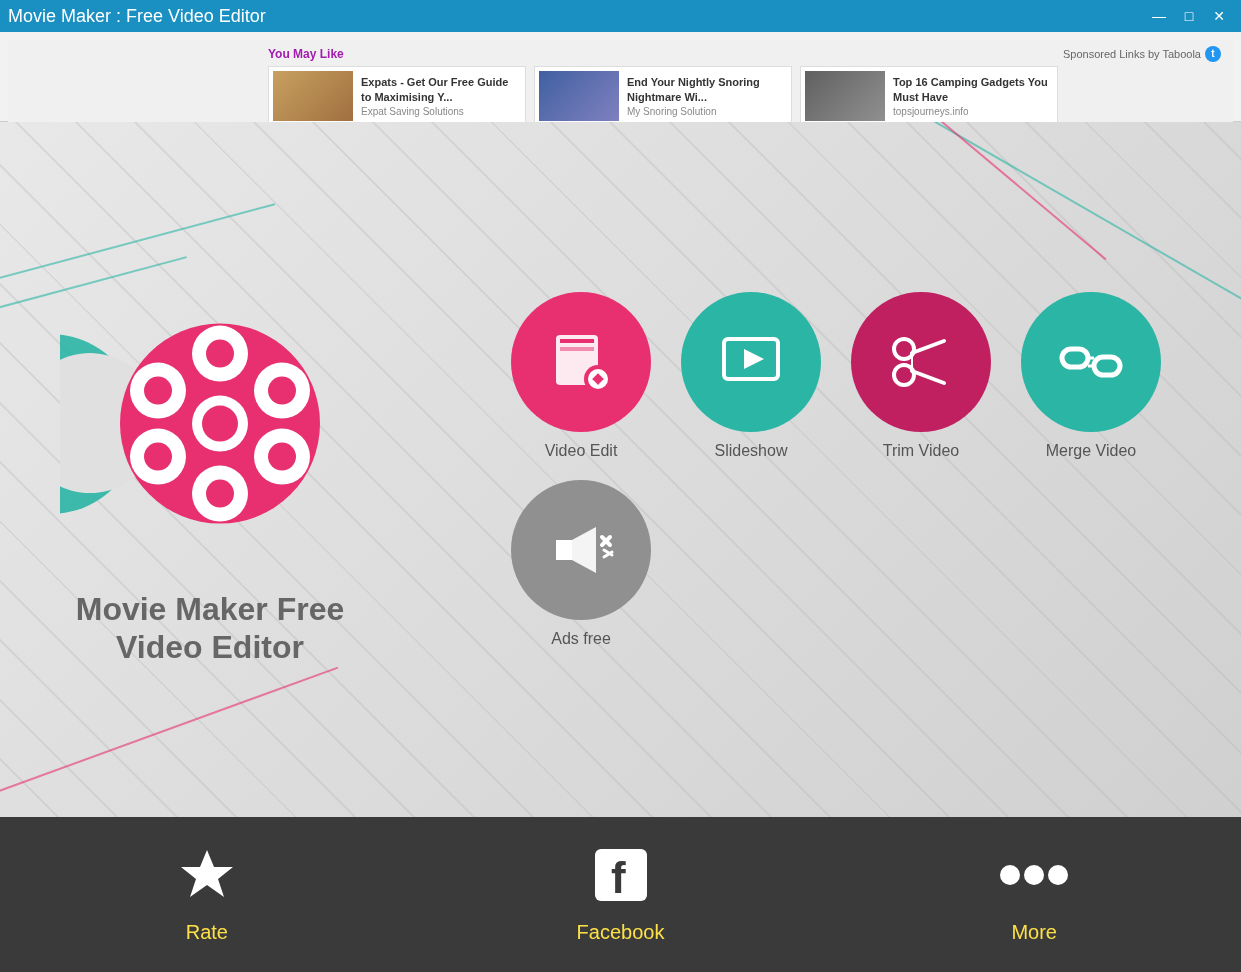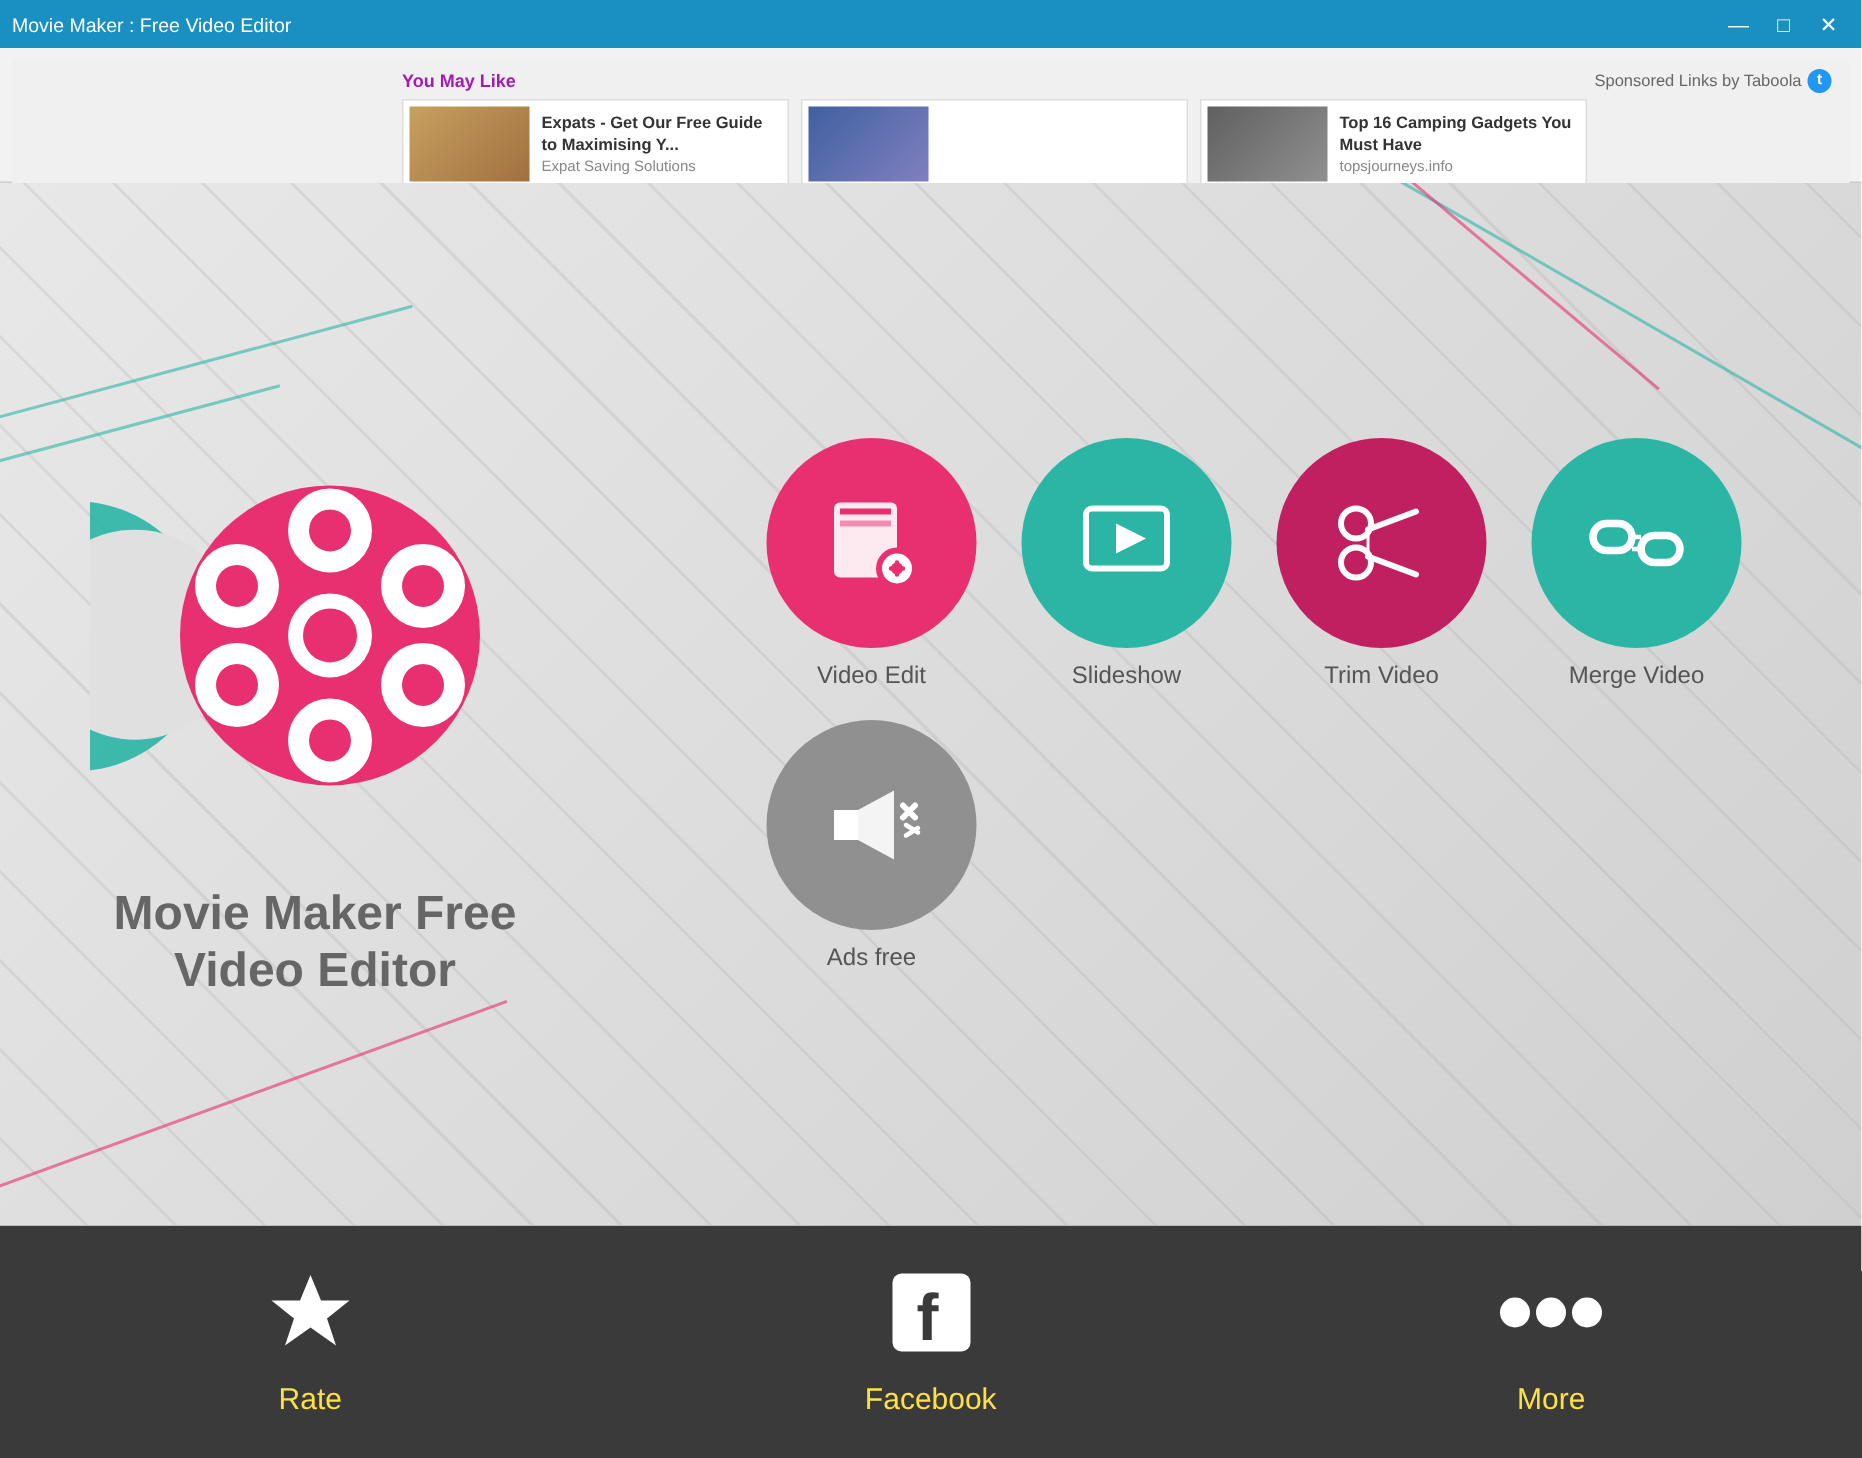--- a/index.html
+++ b/index.html
@@ -10,21 +10,21 @@
       height: 32px;
       background: #1a8fc1;
       display: flex;
       align-items: center;
       justify-content: space-between;
       padding: 0 8px;
       user-select: none;
     }
     #title-bar-title {
       color: #fff;
-      font-size: 13px;
+      font-size: 18px;
       font-weight: 400;
     }
     #title-bar-controls {
       display: flex;
       gap: 2px;
     }
     .title-btn {
       width: 28px;
       height: 22px;
       background: transparent;
@@ -281,20 +281,24 @@
     <div id="ad-cards">
       <div class="ad-card">
         <div class="ad-card-img ad-card-img-expat"></div>
         <div class="ad-card-text">
           <div class="ad-card-headline">Expats - Get Our Free Guide to Maximising Y...</div>
           <div class="ad-card-source">Expat Saving Solutions</div>
         </div>
       </div>
       <div class="ad-card">
         <div class="ad-card-img ad-card-img-snoring"></div>
+        <div class="ad-card-text">
+          <div class="ad-card-headline">End Your Nightly Snoring Nightmare Wi...</div>
+          <div class="ad-card-source">My Snoring Solution</div>
+        </div>
       </div>
       <div class="ad-card">
         <div class="ad-card-img ad-card-img-camping"></div>
         <div class="ad-card-text">
           <div class="ad-card-headline">Top 16 Camping Gadgets You Must Have</div>
           <div class="ad-card-source">topsjourneys.info</div>
         </div>
       </div>
     </div>
   </div>

